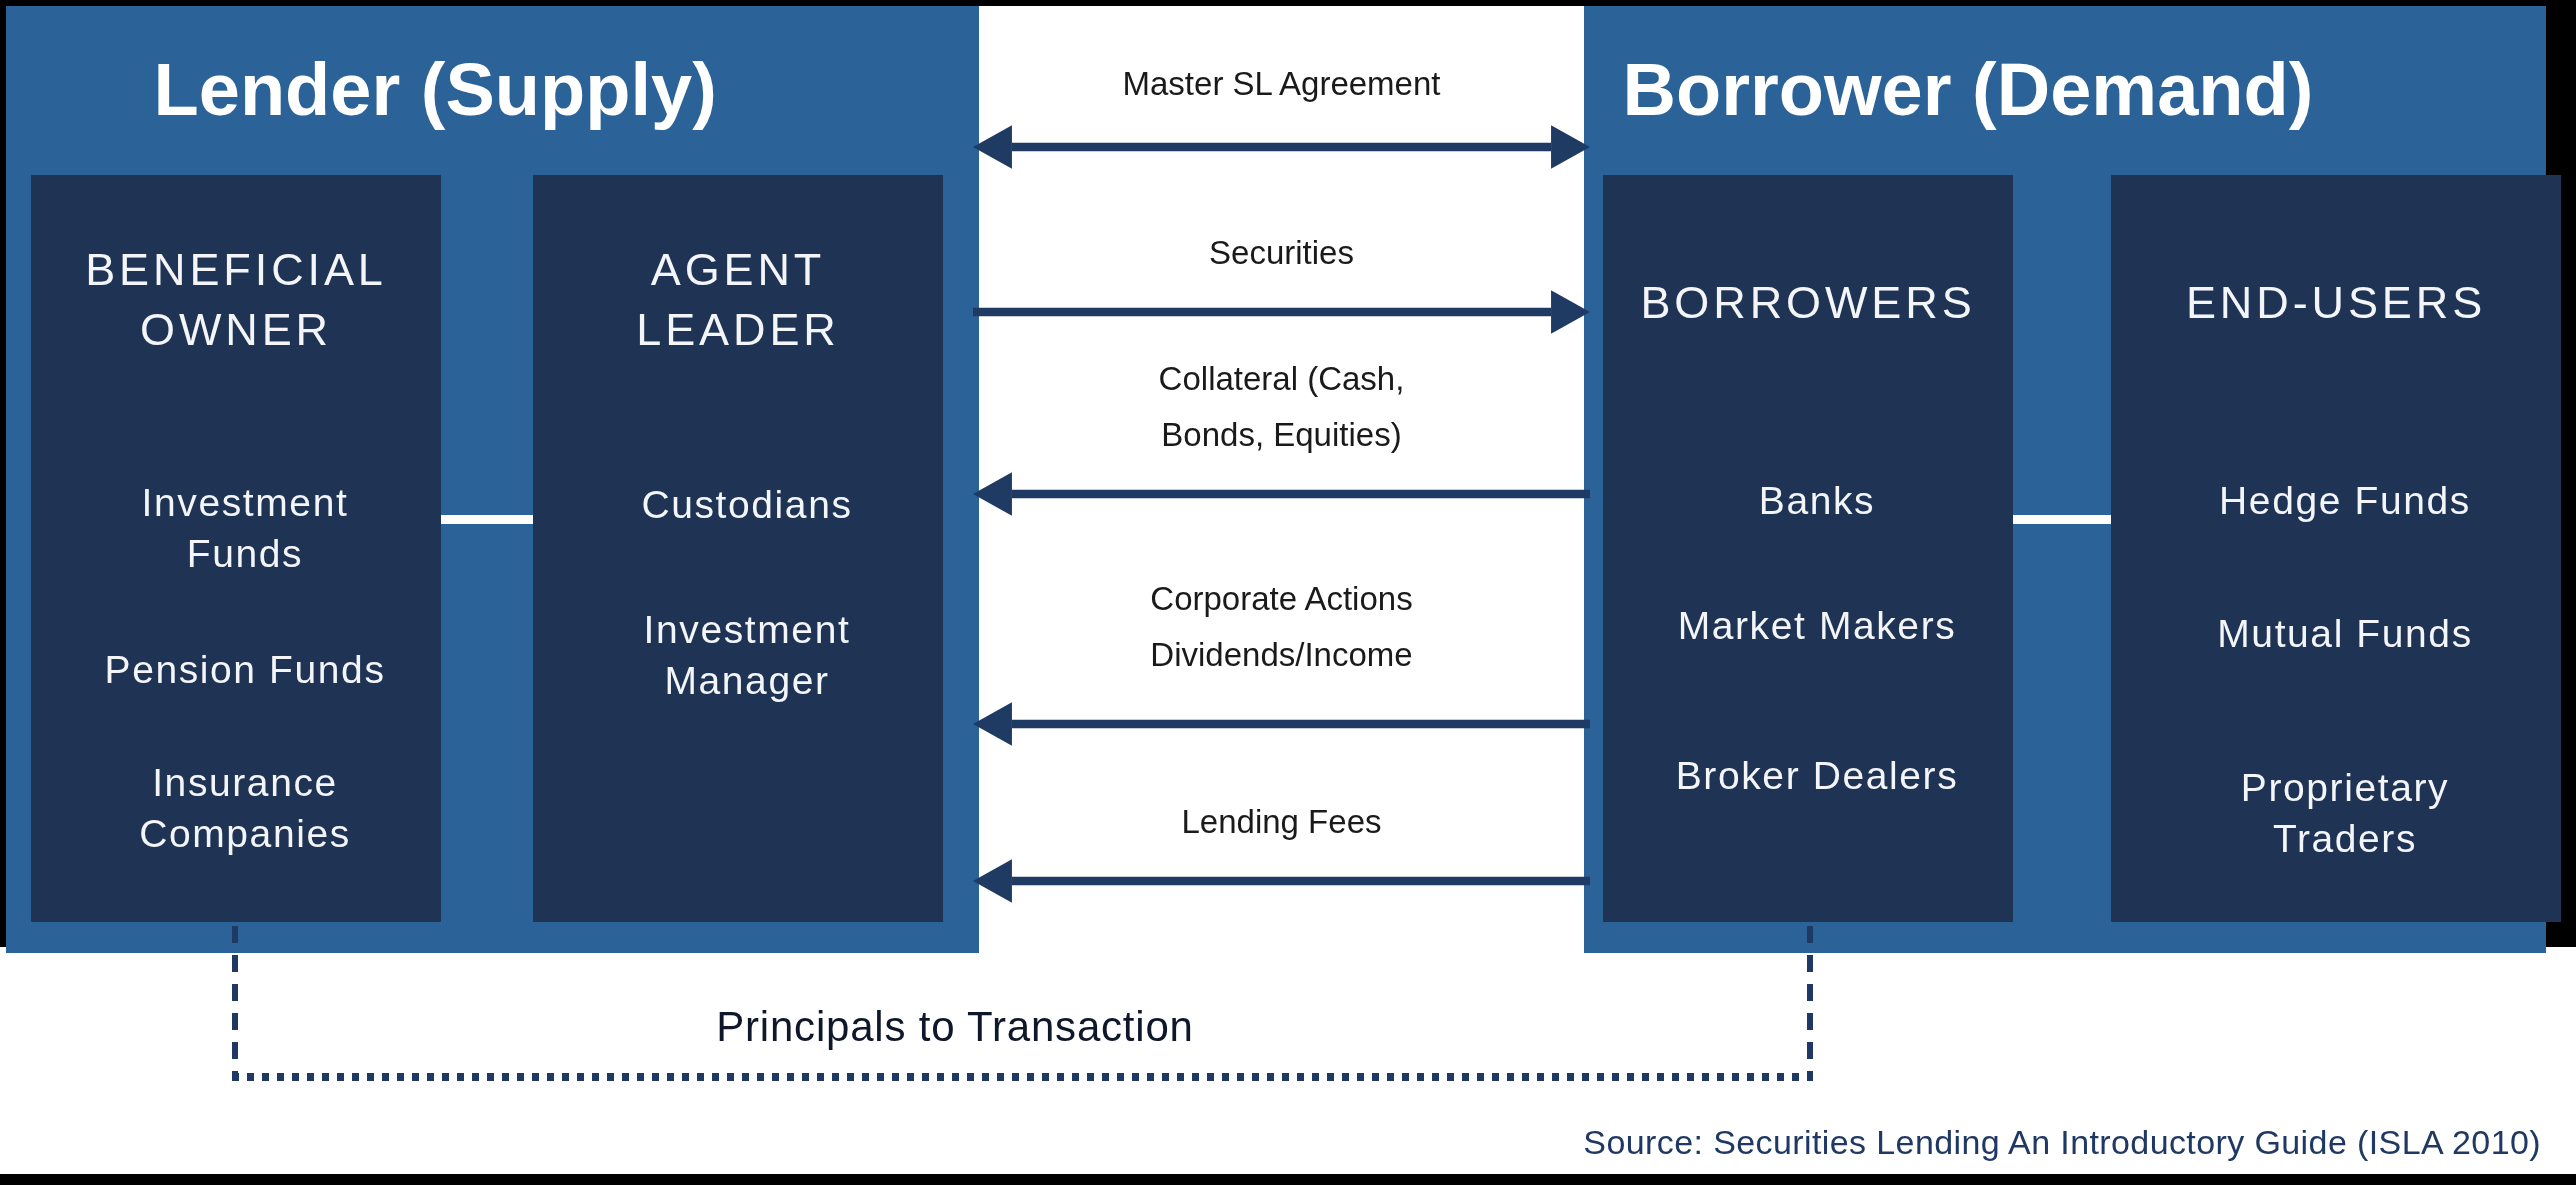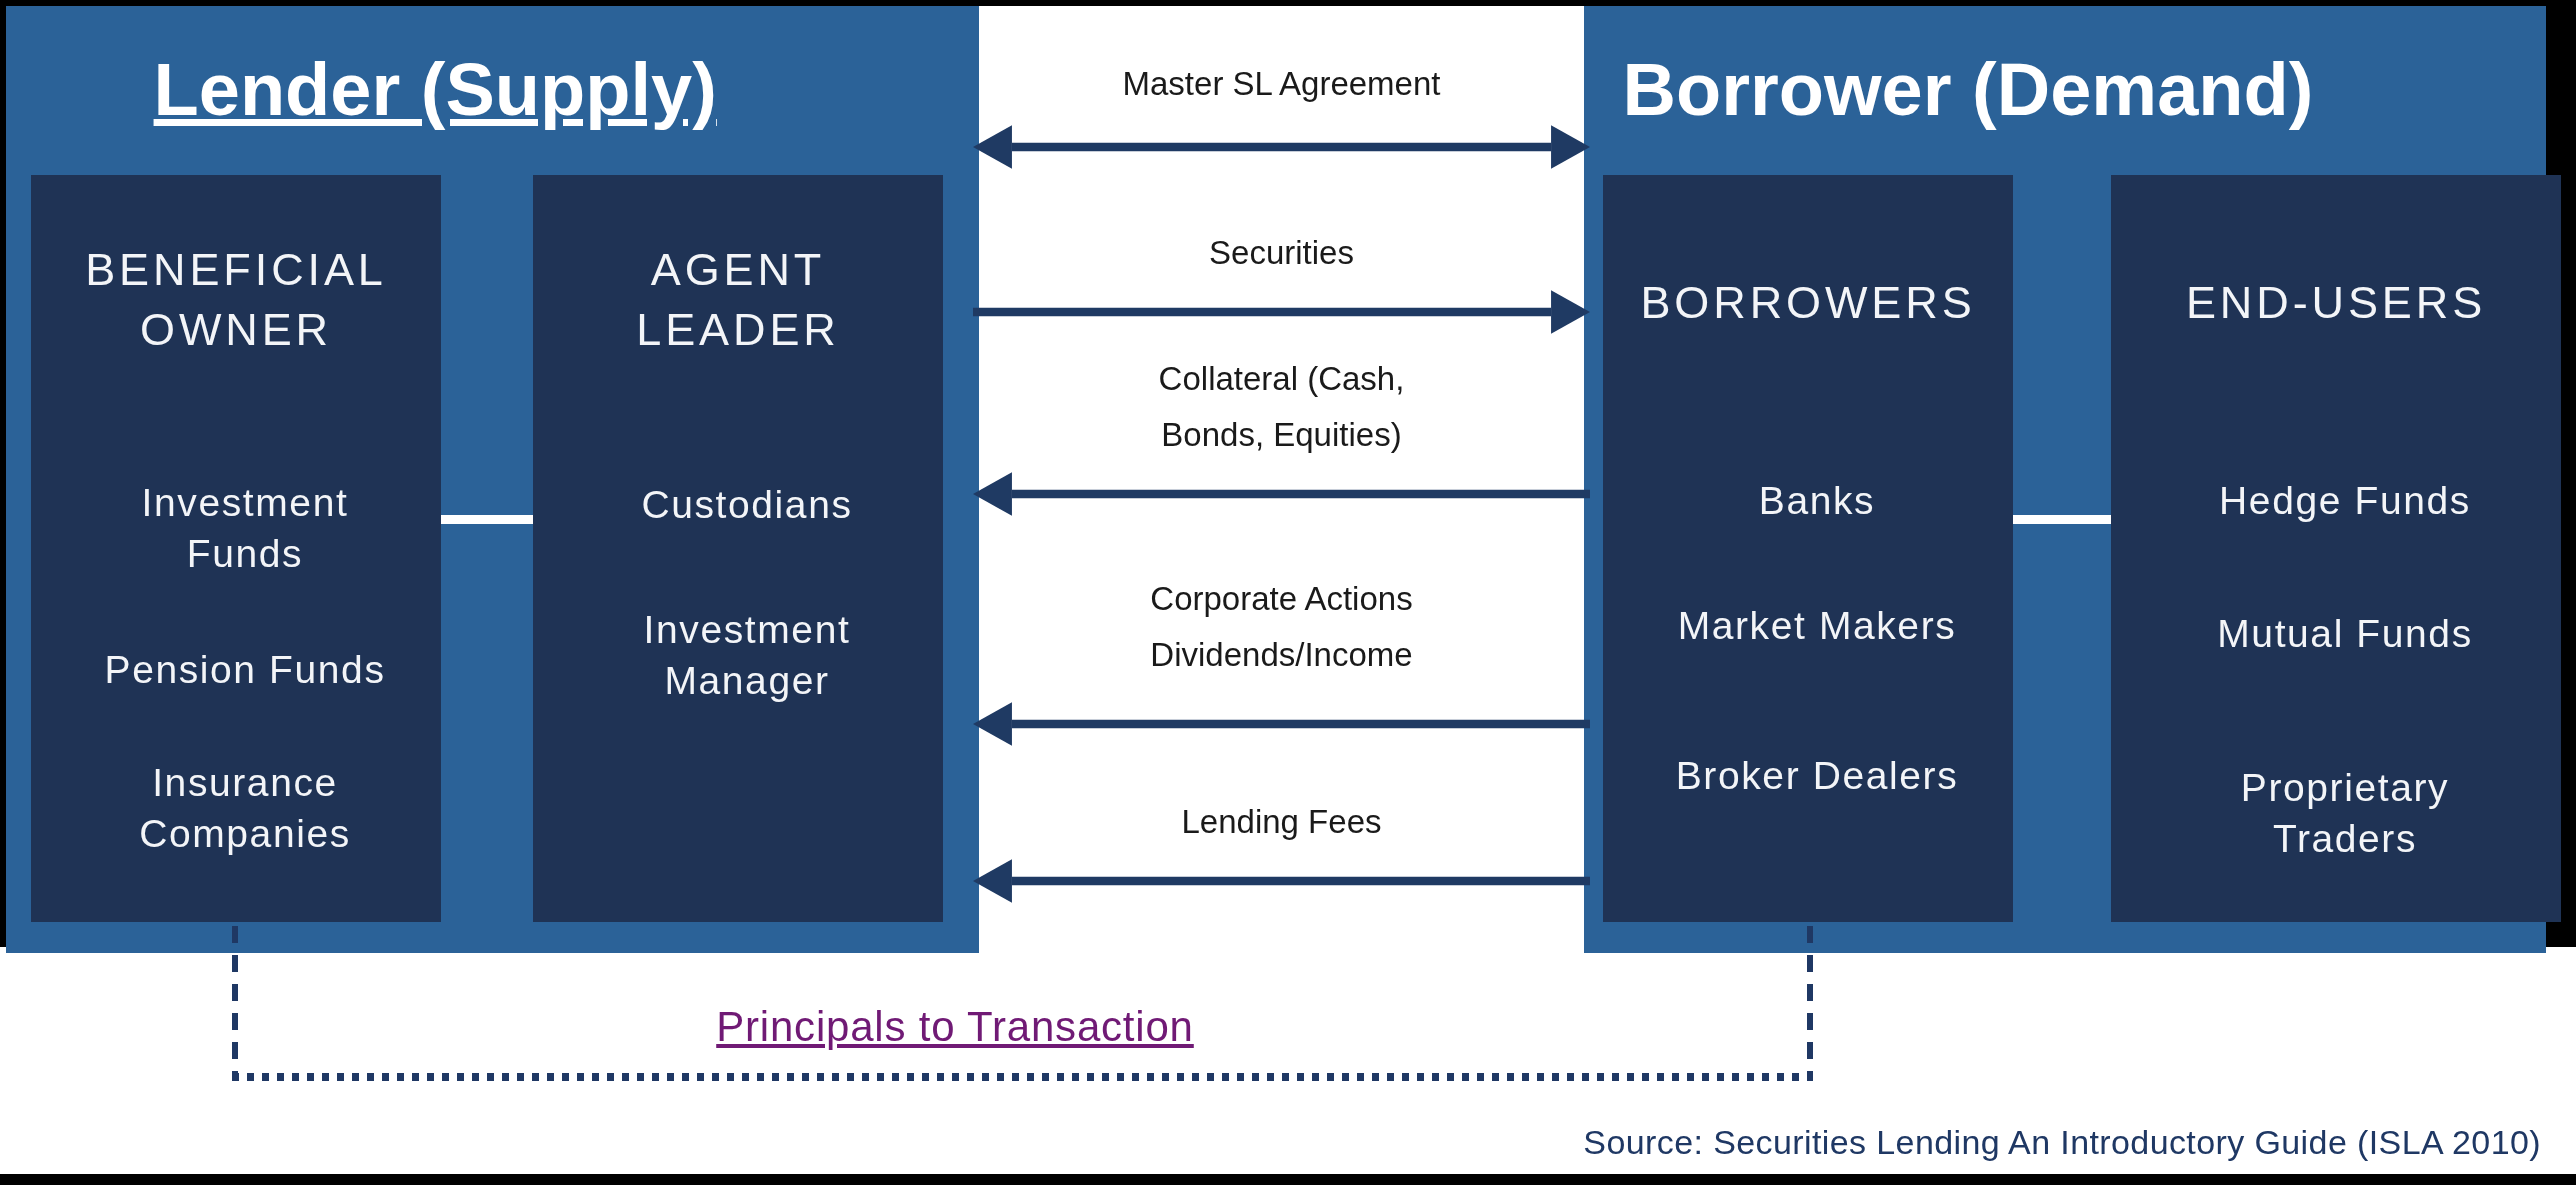--- a/index.html
+++ b/index.html
@@ -16,21 +16,21 @@
   .bar.bottom{left:0;top:1174px;width:2576px;height:11.7px;}
 
   
   .panel{position:absolute;top:6.2px;height:947px;background:#2B6298;}
   .panel.lender{left:6.2px;width:973px;}
   .panel.borrower{left:1584px;width:962px;}
   .panel-title{
     position:absolute;top:47px;text-align:center;color:#ffffff;
     font-size:74px;font-weight:800;line-height:86px;letter-spacing:0px;
   }
-  .panel-title.lender{left:6.2px;width:858px;text-decoration:underline;}
+  .panel-title.lender{left:6.2px;width:858px;}
   .panel-title.borrower{left:1584px;width:768px;}
 
   
   .navy-box{position:absolute;top:175px;height:747px;background:#1F3355;}
   .box-bo{left:31px;width:410px;}
   .box-al{left:533px;width:410px;}
   .box-br{left:1603px;width:410px;}
   .box-eu{left:2111px;width:450px;}
   .box-title{
     position:absolute;left:0;width:100%;text-align:center;color:#f3f5f8;
@@ -65,21 +65,21 @@
     background:repeating-linear-gradient(180deg,#1F3864 0 17px,transparent 17px 29px);
   }
   .vdash.l{left:232px;top:926px;height:153px;}
   .vdash.r{left:1807px;top:926px;height:153px;}
   .hdots{
     position:absolute;left:232px;top:1073px;width:1581px;height:7.8px;
     background:repeating-linear-gradient(90deg,#1F3864 0 7px,transparent 7px 15px);
   }
   .principals{
     position:absolute;left:487px;width:936px;top:1003px;text-align:center;
-    color:#701a75;font-size:42px;letter-spacing:0.8px;font-weight:400;text-decoration:underline;
+    color:#0f172a;font-size:42px;letter-spacing:0.8px;font-weight:400;
   }
   .source{
     position:absolute;right:35px;top:1123px;text-align:right;
     color:#1F3864;font-size:34px;letter-spacing:0.4px;font-weight:400;
   }
 </style>
 </head>
 <body>
 
 <div class="stage">

